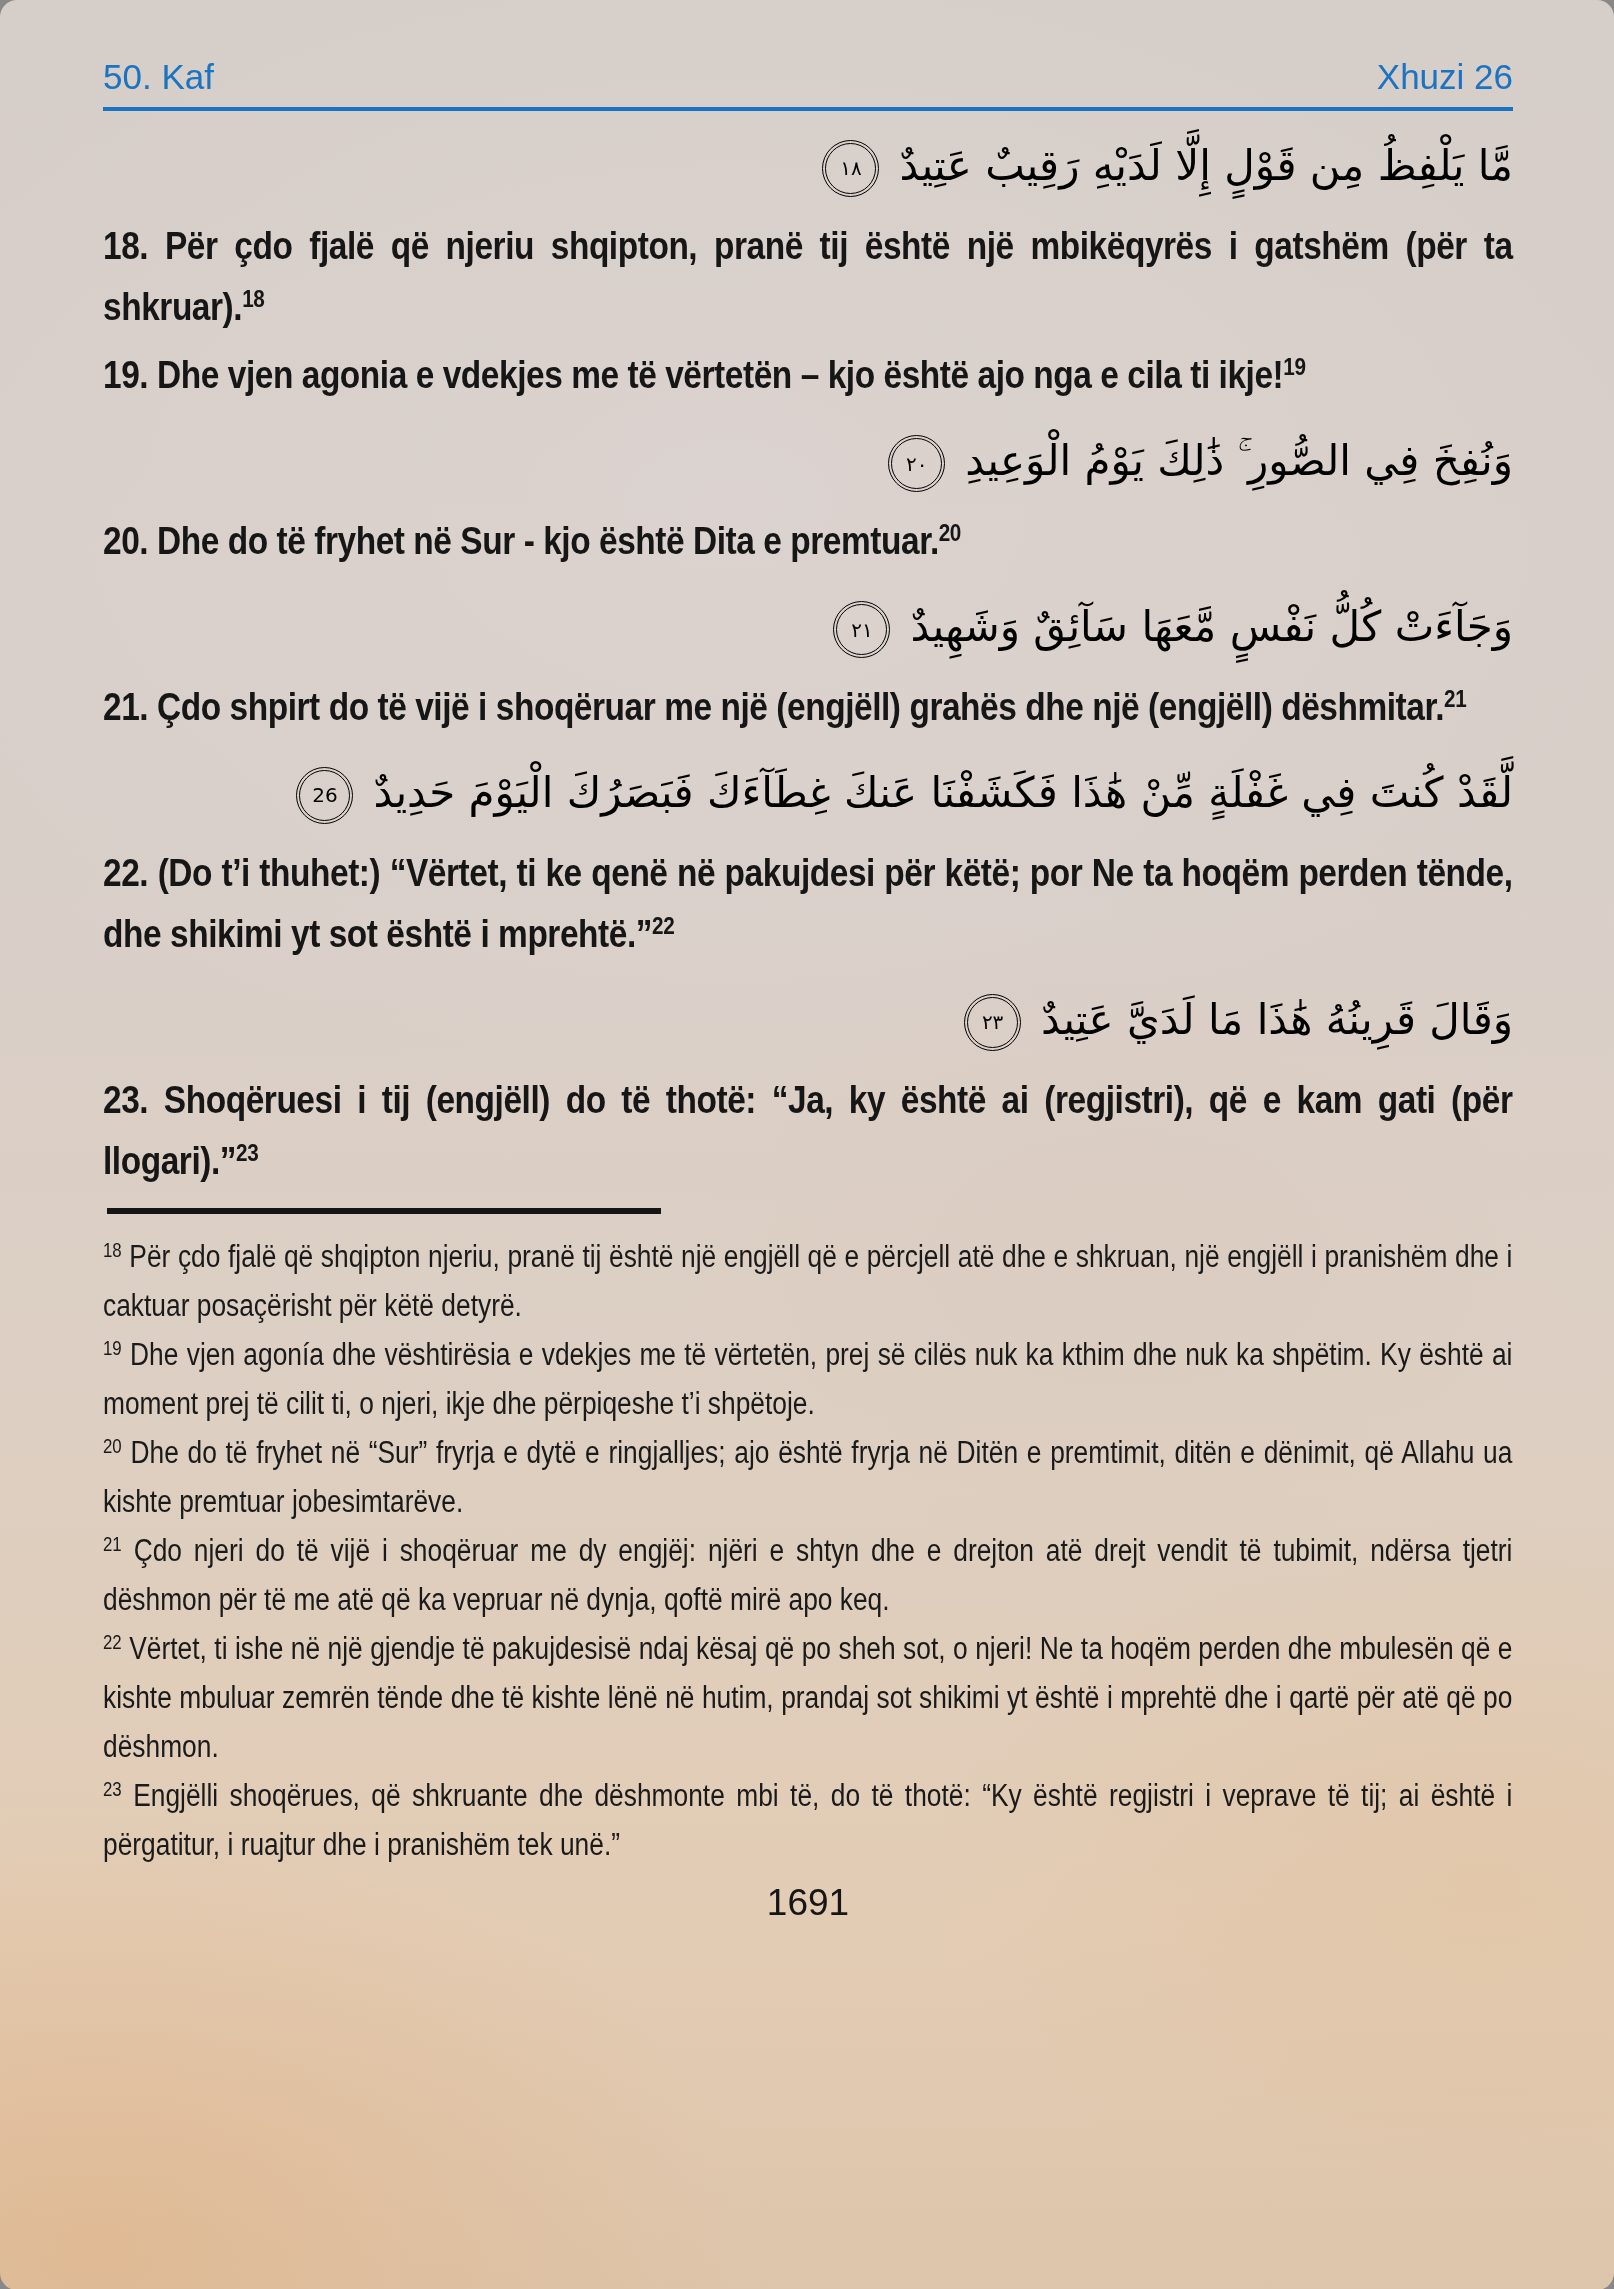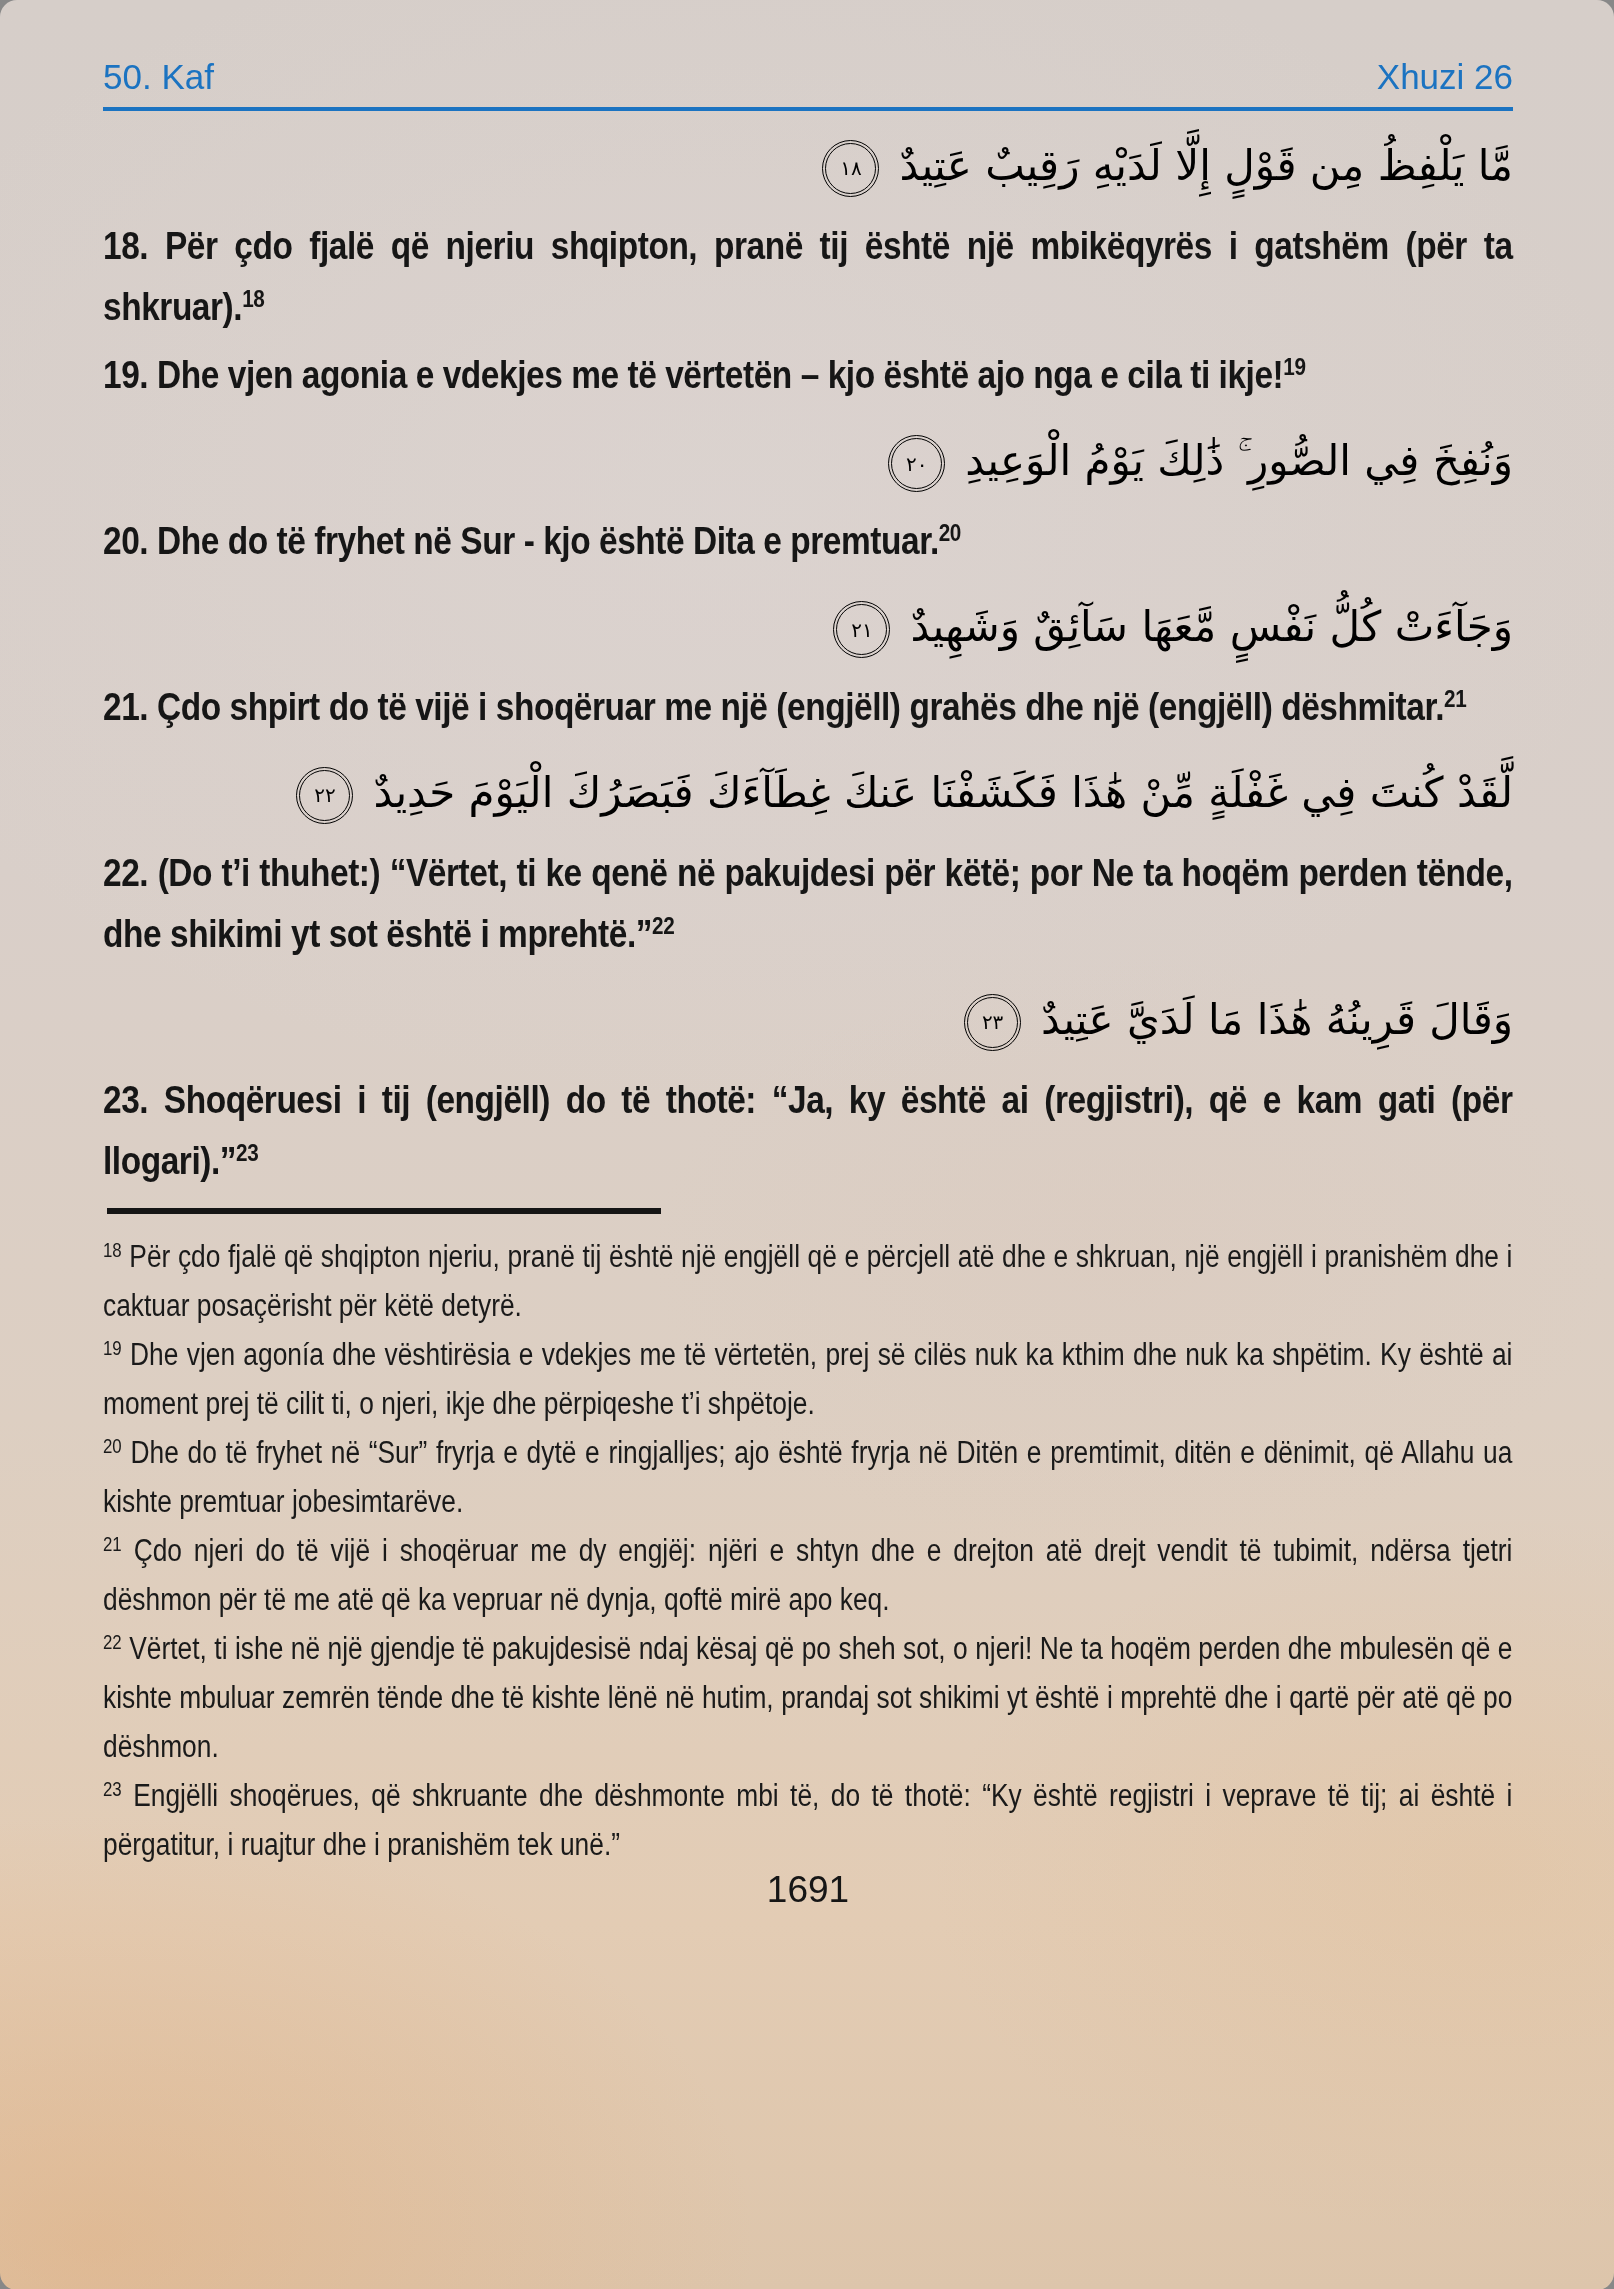--- a/index.html
+++ b/index.html
@@ -116,21 +116,21 @@
     line-height: 0;
     vertical-align: baseline;
     position: relative;
     top: -0.5em;
   }
 
   
   .page-num {
     text-align: center;
     font-size: 37px;
-    margin-top: 0;
+    margin-top: 13px;
     color: #161616;
   }
 </style>
 </head>
 <body>
 
 <div class="page">
   <div class="content">
 
     <div class="header">
@@ -151,21 +151,21 @@
     <p class="arabic" dir="rtl"><span>وَنُفِخَ فِي الصُّورِ ۚ ذَٰلِكَ يَوْمُ الْوَعِيدِ</span><span class="ayah">٢٠</span></p>
     <div class="verse-wrap">
       <p class="verse"><span>20. Dhe do të fryhet në Sur - kjo është Dita e premtuar.</span><sup>20</sup></p>
     </div>
 
     <p class="arabic" dir="rtl"><span>وَجَآءَتْ كُلُّ نَفْسٍ مَّعَهَا سَآئِقٌ وَشَهِيدٌ</span><span class="ayah">٢١</span></p>
     <div class="verse-wrap">
       <p class="verse"><span>21. Çdo shpirt do të vijë i shoqëruar me një (engjëll) grahës dhe një (engjëll) dëshmitar.</span><sup>21</sup></p>
     </div>
 
-    <p class="arabic" dir="rtl"><span>لَّقَدْ كُنتَ فِي غَفْلَةٍ مِّنْ هَٰذَا فَكَشَفْنَا عَنكَ غِطَآءَكَ فَبَصَرُكَ الْيَوْمَ حَدِيدٌ</span><span class="ayah">٢٢</span></p>
+    <p class="arabic" dir="rtl"><span>لَّقَدْ كُنتَ فِي غَفْلَةٍ مِّنْ هَٰذَا فَكَشَفْنَا عَنكَ غِطَآءَكَ فَبَصَرُكَ الْيَوْمَ حَدِيدٌ</span><span class="ayah">26</span></p>
     <div class="verse-wrap">
       <p class="verse"><span>22. (Do t’i thuhet:) “Vërtet, ti ke qenë në pakujdesi për këtë; por Ne ta hoqëm perden tënde, dhe shikimi yt sot është i mprehtë.”</span><sup>22</sup></p>
     </div>
 
     <p class="arabic" dir="rtl"><span>وَقَالَ قَرِينُهُ هَٰذَا مَا لَدَيَّ عَتِيدٌ</span><span class="ayah">٢٣</span></p>
     <div class="verse-wrap">
       <p class="verse"><span>23. Shoqëruesi i tij (engjëll) do të thotë: “Ja, ky është ai (regjistri), që e kam gati (për llogari).”</span><sup>23</sup></p>
     </div>
 
     <div class="fn-rule"></div>

